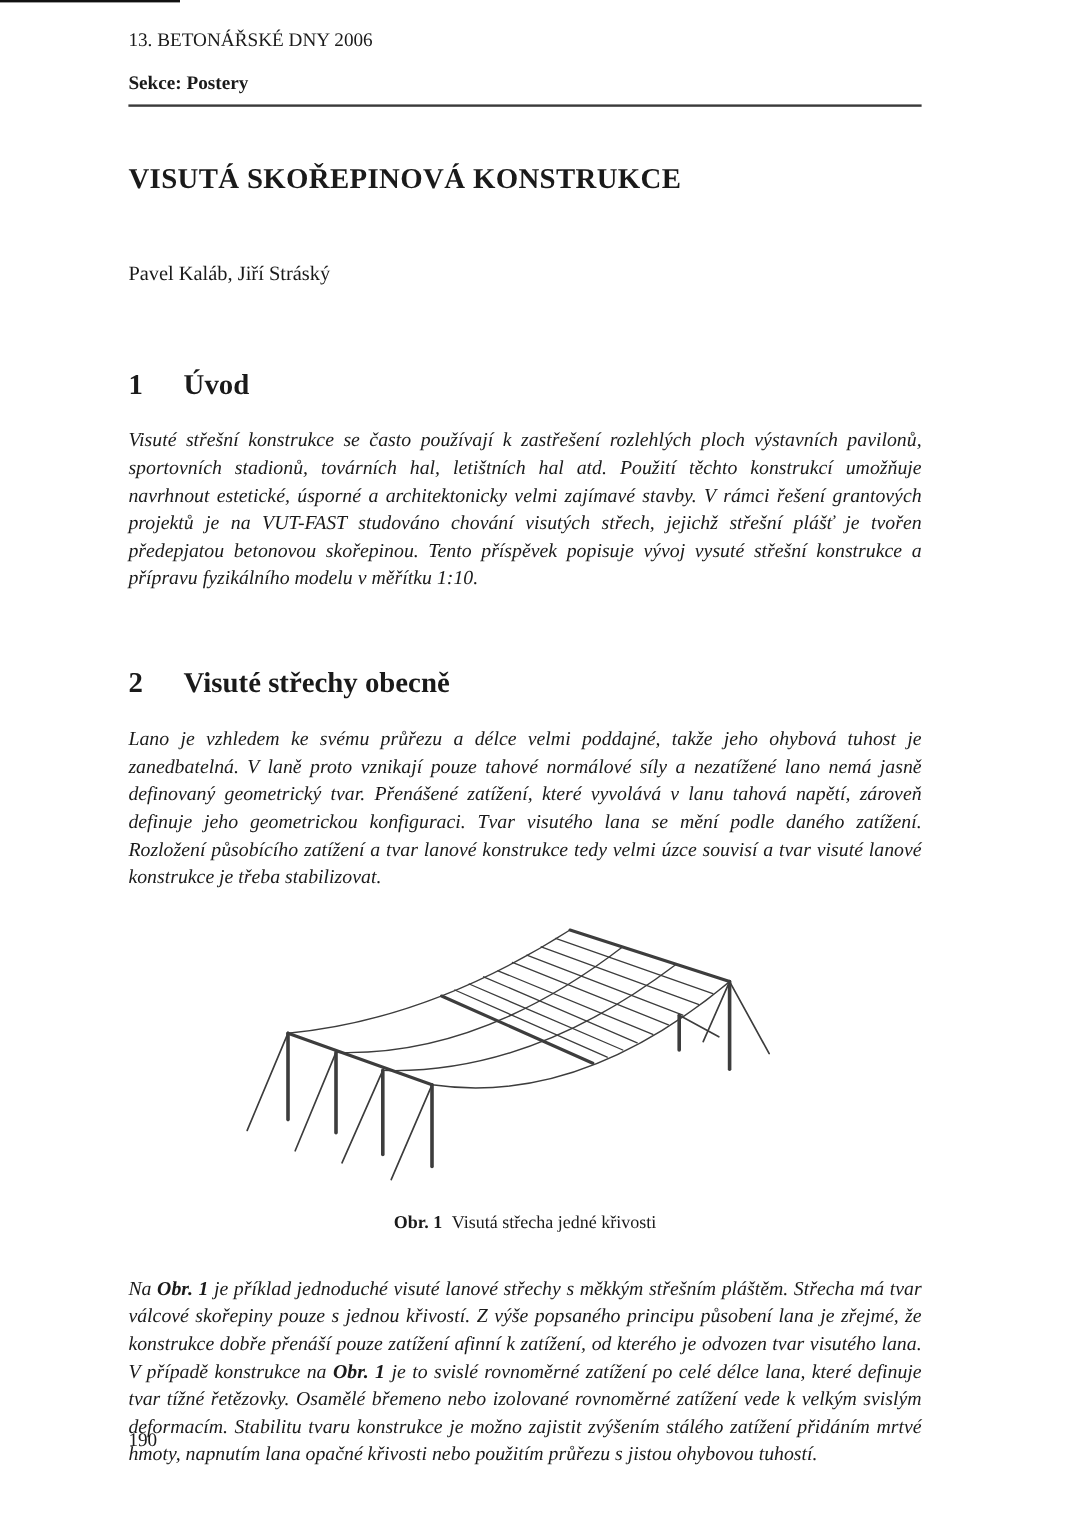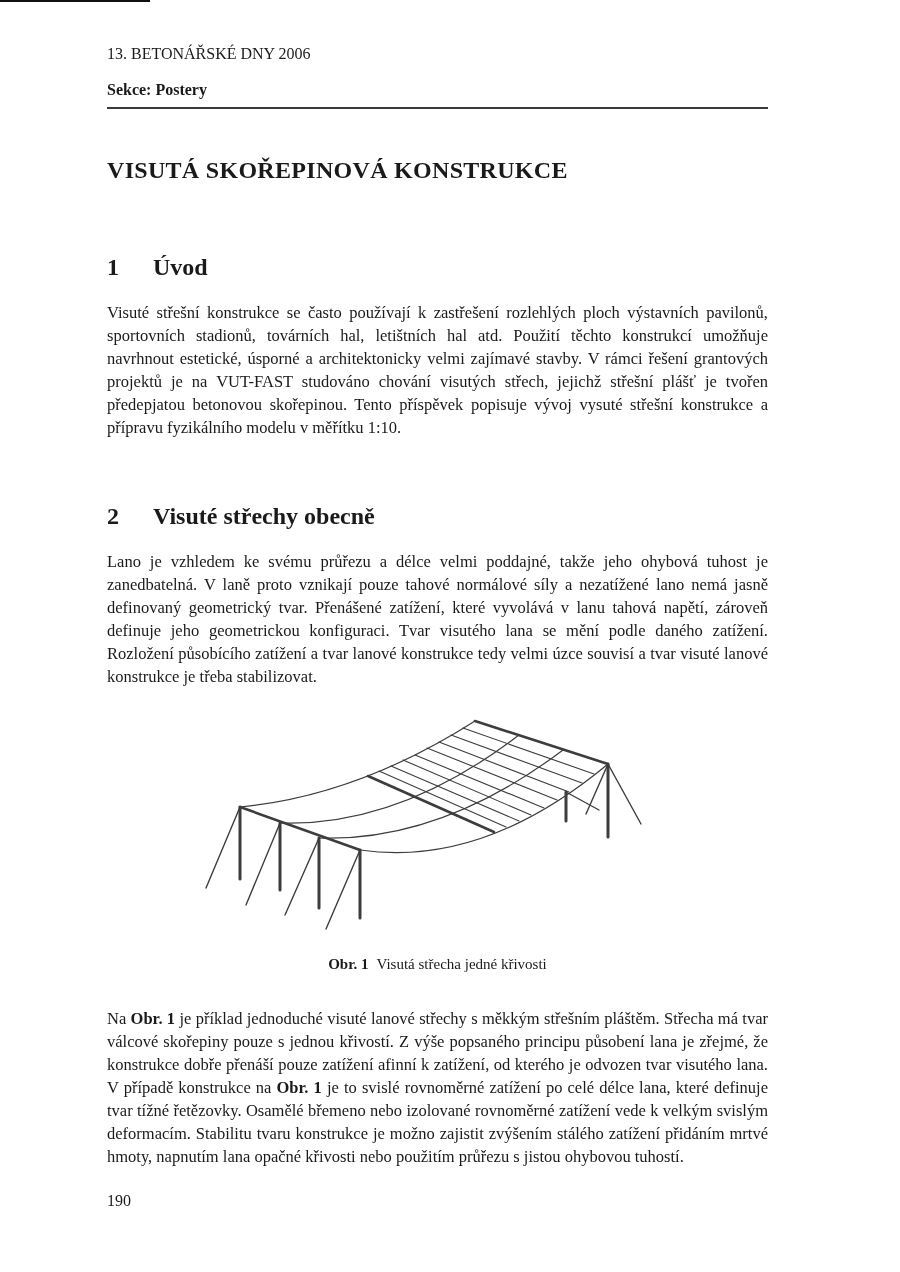--- a/index.html
+++ b/index.html
@@ -5,21 +5,21 @@
   html, body { margin: 0; padding: 0; background: #ffffff; }
   .page {
     position: relative;
     width: 875px;
     height: 1272px;
     background: #ffffff;
     color: #1a1a1a;
     font-family: "Liberation Serif", serif;
     overflow: hidden;
     box-sizing: border-box;
-    padding: 44px 107px 0 107px;
+    padding: 24px 107px 0 107px;
   }
   .scan-artifact-line {
     position: absolute;
     top: 0; left: 0;
     width: 150px; height: 2px;
     background: #111;
   }
   .header-block { line-height: 1.25; }
   .header-line1 { font-size: 16px; }
   .header-line2 { font-size: 16px; font-weight: bold; margin-top: 16px; }
@@ -46,20 +46,21 @@
   .section-heading .sec-num {
     display: inline-block;
     width: 46px;
   }
   .section-heading.second { margin-top: 64px; }
   .body-para {
     margin: 20px 0 0 0;
     font-size: 16.5px;
     line-height: 23px;
     text-align: justify;
+    font-style: italic;
   }
   .figure-block {
     margin: 14px 0 0 0;
     text-align: center;
   }
   .figure-drawing { display: inline-block; }
   .figure-caption {
     margin-top: 8px;
     font-size: 15px;
     text-align: center;
@@ -82,20 +83,21 @@
   <div class="scan-artifact-line"></div>
 
   <div class="header-block">
     <div class="header-line1">13. BETONÁŘSKÉ DNY 2006</div>
     <div class="header-line2">Sekce: Postery</div>
     <hr class="header-rule">
   </div>
 
   <h1 class="paper-title">VISUTÁ SKOŘEPINOVÁ KONSTRUKCE</h1>
 
+  <div class="authors">Pavel Kaláb, Jiří Stráský</div>
 
   <h2 class="section-heading"><span class="sec-num">1</span><span>Úvod</span></h2>
 
   <p class="body-para">Visuté střešní konstrukce se často používají k zastřešení rozlehlých ploch výstavních pavilonů, sportovních stadionů, továrních hal, letištních hal atd. Použití těchto konstrukcí umožňuje navrhnout estetické, úsporné a architektonicky velmi zajímavé stavby. V rámci řešení grantových projektů je na VUT-FAST studováno chování visutých střech, jejichž střešní plášť je tvořen předepjatou betonovou skořepinou. Tento příspěvek popisuje vývoj vysuté střešní konstrukce a přípravu fyzikálního modelu v měřítku 1:10.</p>
 
   <h2 class="section-heading second"><span class="sec-num">2</span><span>Visuté střechy obecně</span></h2>
 
   <p class="body-para">Lano je vzhledem ke svému průřezu a délce velmi poddajné, takže jeho ohybová tuhost je zanedbatelná. V laně proto vznikají pouze tahové normálové síly a nezatížené lano nemá jasně definovaný geometrický tvar. Přenášené zatížení, které vyvolává v lanu tahová napětí, zároveň definuje jeho geometrickou konfiguraci. Tvar visutého lana se mění podle daného zatížení. Rozložení působícího zatížení a tvar lanové konstrukce tedy velmi úzce souvisí a tvar visuté lanové konstrukce je třeba stabilizovat.</p>
 
   <figure class="figure-block" style="margin-left:0;margin-right:0;">

